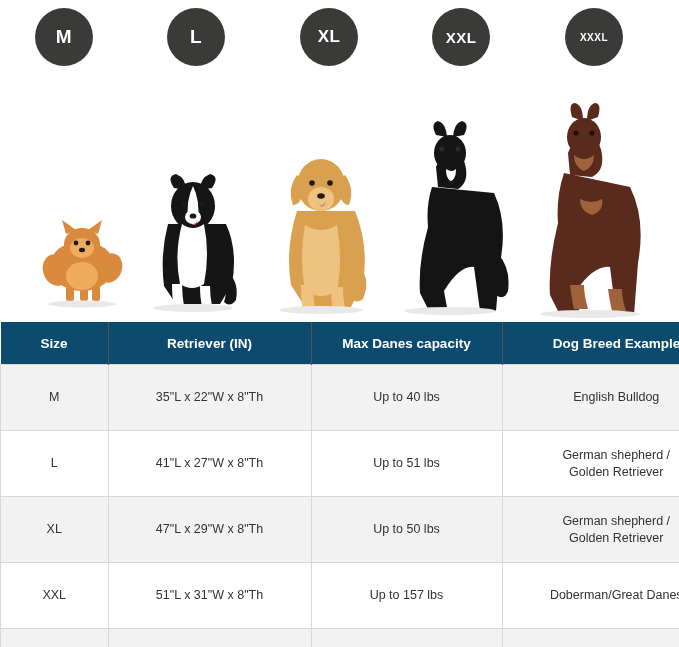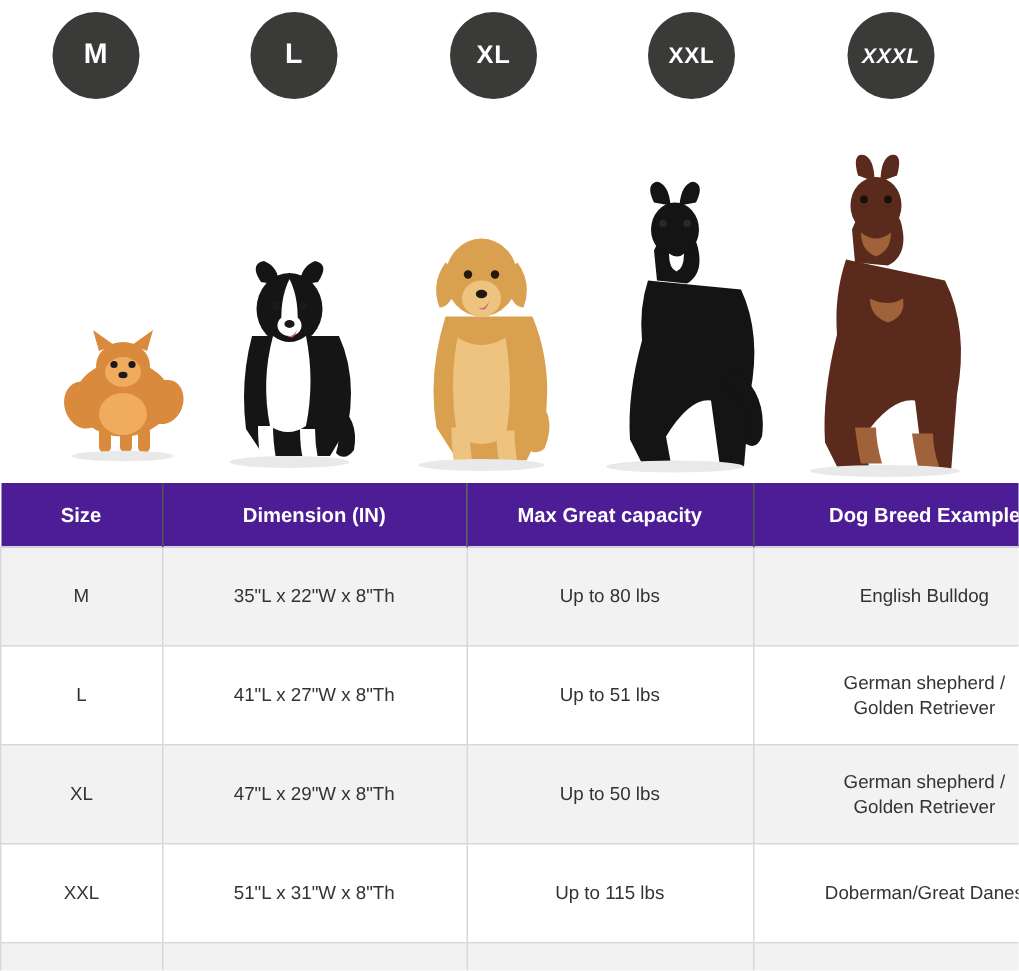--- a/index.html
+++ b/index.html
@@ -31,21 +31,21 @@
     display: flex;
     align-items: center;
     justify-content: center;
     font-weight: bold;
     letter-spacing: 0.5px;
   }
   .badge.b0 { left: 35px;  font-size: 19px; }
   .badge.b1 { left: 167px; font-size: 19px; }
   .badge.b2 { left: 300px; font-size: 17px; }
   .badge.b3 { left: 432px; font-size: 15px; }
-  .badge.b4 { left: 565px; font-size: 14px; font-style: italic; }
+  .badge.b4 { left: 565px; font-size: 10px; }
 
   
   .dogs {
     position: relative;
     height: 252px;
     margin: 0;
   }
   .dog {
     position: absolute;
     bottom: 0;
@@ -60,21 +60,21 @@
   }
 
   
   table {
     border-collapse: collapse;
     width: 679px;
     table-layout: fixed;
     font-size: 12.5px;
   }
   thead th {
-    background: #4c1d95;
+    background: #0c4a6e;
     color: #ffffff;
     font-weight: bold;
     font-size: 13.5px;
     height: 42px;
     border-right: 1px solid #55554f;
     padding: 0 6px;
   }
   thead th:last-child { border-right: none; }
   thead th.c0 { width: 95px; }
   thead th.c1 { width: 190px; }
@@ -238,48 +238,48 @@
     </svg>
   </div>
 
   <div class="baseline"></div>
 </div>
 
 <table>
   <thead>
     <tr>
       <th class="c0">Size</th>
-      <th class="c1">Dimension (IN)</th>
-      <th class="c2">Max Great capacity</th>
+      <th class="c1">Retriever (IN)</th>
+      <th class="c2">Max Danes capacity</th>
       <th class="c3">Dog Breed Example</th>
     </tr>
   </thead>
   <tbody>
     <tr>
       <td class="size-cell">M</td>
       <td>35"L x 22"W x 8"Th</td>
-      <td>Up to 80 lbs</td>
+      <td>Up to 40 lbs</td>
       <td>English Bulldog</td>
     </tr>
     <tr>
       <td class="size-cell">L</td>
       <td>41"L x 27"W x 8"Th</td>
       <td>Up to 51 lbs</td>
       <td>German shepherd /<br>Golden Retriever</td>
     </tr>
     <tr>
       <td class="size-cell">XL</td>
       <td>47"L x 29"W x 8"Th</td>
       <td>Up to 50 lbs</td>
       <td>German shepherd /<br>Golden Retriever</td>
     </tr>
     <tr>
       <td class="size-cell">XXL</td>
       <td>51"L x 31"W x 8"Th</td>
-      <td>Up to 115 lbs</td>
+      <td>Up to 157 lbs</td>
       <td>Doberman/Great Danes</td>
     </tr>
     <tr>
       <td class="size-cell">XXXL</td>
       <td>59"L x 37"W x 9"Th</td>
       <td>Up to 150 lbs</td>
       <td>Doberman/Great Danes</td>
     </tr>
   </tbody>
 </table>

